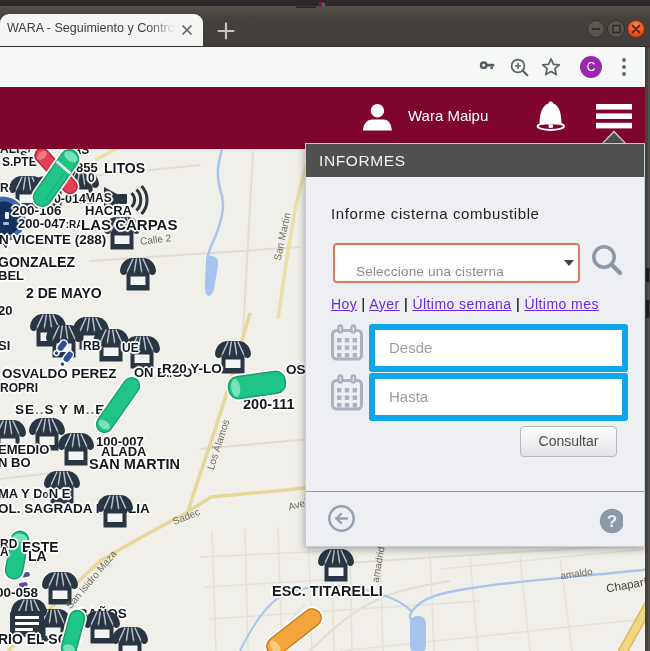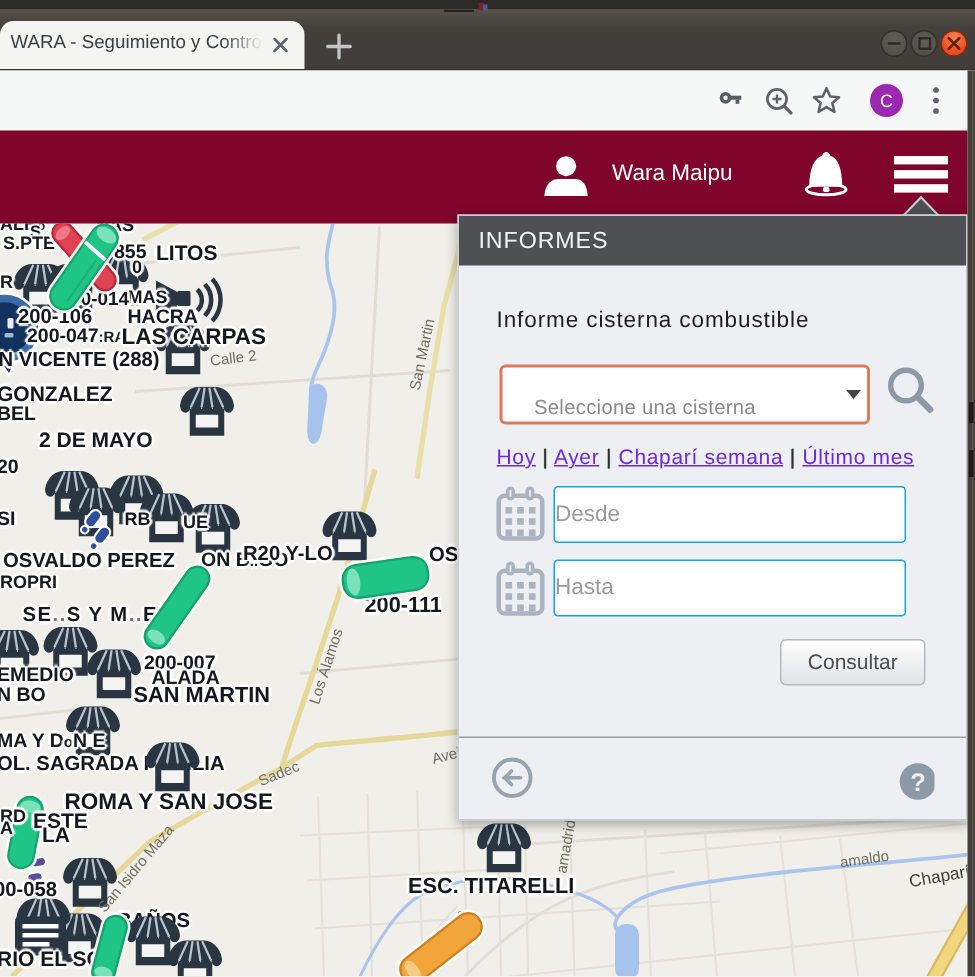--- a/index.html
+++ b/index.html
@@ -32,21 +32,21 @@
 
   
   #panel{left:305px;top:143px;width:340px;height:404px;background:#edeff3;border:1px solid #c7cbd2;box-shadow:0 2px 8px rgba(0,0,0,.35);box-sizing:border-box;}
   #panelhead{left:0px;top:0px;width:325px;height:33px;background:#4f5052;color:#f2f2f2;font-size:15.5px;letter-spacing:0.6px;line-height:33px;padding-left:13px;}
   #ptitle{left:25px;top:61px;font-size:15px;letter-spacing:0.6px;color:#1e1e1e;}
   #pselect{left:27px;top:99px;width:243px;height:36px;background:#fff;border:2px solid #e0795a;border-radius:4px;}
   #pseltext{left:50px;top:120px;font-size:13.5px;letter-spacing:0.2px;color:#8a8a8a;}
   #pselarrow{left:258px;top:116px;width:0;height:0;border-left:5px solid transparent;border-right:5px solid transparent;border-top:6px solid #444;}
   .plinks{left:25px;top:152px;font-size:14px;letter-spacing:0.45px;color:#2e2e2e;text-shadow:0 0 0.6px #2e2e2e;}
   .plinks a{color:#6b2ade;text-decoration:underline;text-shadow:none;}
-  .pinput{left:63px;top:0;width:233px;height:36px;background:#fff;border:1px solid #0ea5e9;border-radius:3px;color:#9b9b9b;font-size:15px;line-height:36px;box-sizing:content-box;}
+  .pinput{left:63px;top:0;width:233px;height:36px;background:#fff;border:6px solid #0ea5e9;border-radius:3px;color:#9b9b9b;font-size:15px;line-height:36px;padding-left:14px;box-sizing:content-box;}
   #pbtn{left:214px;top:282px;width:97px;height:31px;background:linear-gradient(#fdfdfd,#e2e3e5);border:1px solid #b5b9bd;border-radius:4px;color:#4a4e52;font-size:14px;text-align:center;line-height:29px;box-sizing:border-box;}
   #pdivider{left:0px;top:347px;width:338px;height:1px;background:#9d9da1;}
 </style>
 </head>
 <body>
 <div id="stage">
 
   <div id="map" class="abs">
     <svg class="abs" style="left:0;top:0" width="645" height="502" viewBox="0 0 645 502">
 
@@ -198,26 +198,25 @@
     <div class="lbl" style="left:122px;top:196px;font-size:12px;">UE</div>
     <div class="lbl" style="left:2px;top:220px;font-size:13.5px;">OSVALDO PEREZ</div>
     <div class="lbl" style="left:134px;top:220px;font-size:13px;">ON B<span style="font-size:10px">..</span>GO</div>
     <div class="lbl" style="left:162px;top:215px;font-size:13.5px;">R20 Y-LO</div>
     <div class="lbl" style="left:286px;top:216px;font-size:13.5px;">OS</div>
     <div class="lbl" style="left:0px;top:236px;font-size:12px;">ROPRI</div>
     <div class="lbl" style="left:231px;top:250px;font-size:14.5px;margin-left:12px;">200-111</div>
     <div class="lbl" style="left:15px;top:256px;font-size:13.5px;letter-spacing:1px;">SE<span style="opacity:.55">..</span>S Y M<span style="opacity:.55">..</span>E</div>
     <div class="lbl" style="left:-2px;top:297px;font-size:13px;">EMEDIO</div>
     <div class="lbl" style="left:-2px;top:310px;font-size:13px;">N BO</div>
-    <div class="lbl" style="left:96px;top:289px;font-size:13px;">200-007</div>
+    <div class="lbl" style="left:96px;top:289px;font-size:13px;">100-007</div>
     <div class="lbl" style="left:101px;top:299px;font-size:13px;">ALADA</div>
     <div class="lbl" style="left:89px;top:310px;font-size:14.5px;">SAN MARTIN</div>
     <div class="lbl" style="left:-2px;top:341px;font-size:13px;">MA Y D<span style="font-size:10px">o</span>N E</div>
     <div class="lbl" style="left:-2px;top:355px;font-size:13.5px;">OL. SAGRADA FAMILIA</div>
-    <div class="lbl" style="left:43px;top:380px;font-size:15px;">ROMA Y SAN JOSE</div>
     <div class="lbl" style="left:0px;top:392px;font-size:12px;">RD</div>
     <div class="lbl" style="left:22px;top:393px;font-size:14px;">ESTE</div>
     <div class="lbl" style="left:0px;top:400px;font-size:12px;">A</div>
     <div class="lbl" style="left:28px;top:402px;font-size:14px;">LA</div>
     <div class="lbl" style="left:-4px;top:439px;font-size:13.5px;">00-058</div>
     <div class="lbl" style="left:78px;top:460px;font-size:13.5px;">BAÑOS</div>
     <div class="lbl" style="left:-2px;top:485px;font-size:14px;">RIO EL SO</div>
     <div class="lbl" style="left:272px;top:437px;font-size:14.5px;">ESC. TITARELLI</div>
 
     <div class="street" style="left:140px;top:85px;transform:rotate(-7deg);">Calle 2</div>
@@ -299,21 +298,21 @@
   <svg class="abs" style="left:601px;top:130px" width="26" height="14" viewBox="0 0 26 14">
     <path d="M1,14 L13,1.5 L25,14 Z" fill="#4f5052" stroke="#c9cdd4" stroke-width="1.4"></path>
   </svg>
 
   <div id="panel" class="abs">
     <div id="ptitle" class="abs">Informe cisterna combustible</div>
     <div id="panelhead" class="abs">INFORMES</div>
     <div id="pselect" class="abs"></div>
     <div id="pseltext" class="abs">Seleccione una cisterna</div>
     <div id="pselarrow" class="abs"></div>
-    <div class="plinks abs"><a>Hoy</a> | <a>Ayer</a> | <a>Chaparí semana</a> | <a>Último mes</a></div>
+    <div class="plinks abs"><a>Hoy</a> | <a>Ayer</a> | <a>Último semana</a> | <a>Último mes</a></div>
     <div class="pinput abs" style="top:180px;">Desde</div>
     <div class="pinput abs" style="top:229px;">Hasta</div>
     <div id="pbtn" class="abs">Consultar</div>
     <div id="pdivider" class="abs"></div>
     
     <svg class="abs" style="left:282px;top:98px" width="38" height="42" viewBox="0 0 38 42">
       <circle cx="16" cy="15" r="10.2" fill="none" stroke="#8d99a6" stroke-width="3.6"></circle>
       <path d="M23.5,22.5 L32,31" stroke="#8d99a6" stroke-width="4.4" stroke-linecap="round"></path>
     </svg>
     

